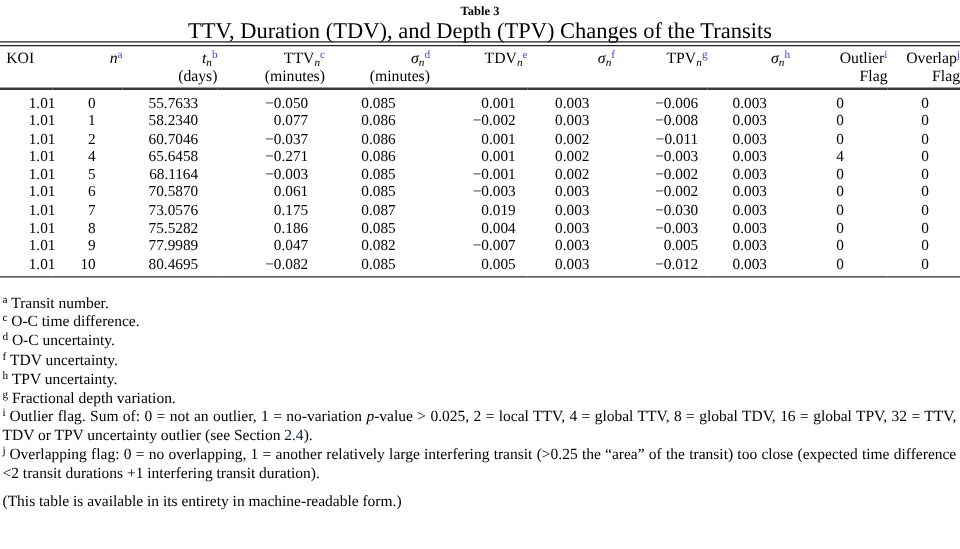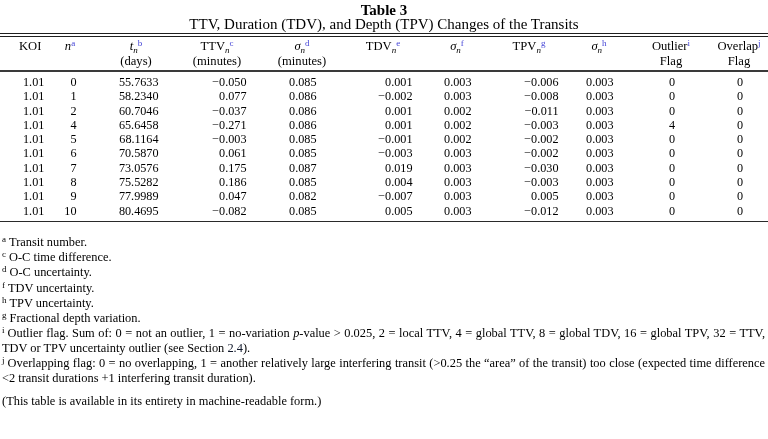--- a/index.html
+++ b/index.html
@@ -5,45 +5,45 @@
   html, body {
     margin: 0; padding: 0;
     width: 768px; height: 439px;
     background: #ffffff;
     overflow: hidden;
     font-family: "Liberation Serif", serif;
     color: #000;
   }
   .page { width: 768px; }
   .caption { text-align: center; padding-top: 3px; }
-  .caption-title { font-weight: bold; font-size: 15px; line-height: 14px; }
-  .caption-sub { font-size: 15px; line-height: 14px; }
+  .caption-title { font-weight: bold; font-size: 10px; line-height: 14px; }
+  .caption-sub { font-size: 18px; line-height: 14px; }
 
   .rule-double {
     height: 2px;
     border-top: 1px solid #1f1f1f;
     border-bottom: 1px solid #1f1f1f;
     margin-top: 2px;
   }
 
   table.transits {
     border-collapse: collapse;
     table-layout: fixed;
     width: 768px;
   }
   table.transits thead th {
     font-weight: normal;
     font-size: 12.6px;
     line-height: 13.5px;
-    text-align: center;
+    text-align: right;
     vertical-align: top;
     padding: 3px 0 2px 0;
     border-bottom: 2px solid #3a3a3a;
   }
-  table.transits thead th.col-left { text-align: left; padding-left: 19px; }
+  table.transits thead th.col-left { text-align: left; padding-left: 5px; }
   table.transits tbody { border-bottom: 1px solid #2a2a2a; }
   table.transits td {
     font-size: 12.2px;
     line-height: 14.3px;
     text-align: center;
     padding: 0;
     white-space: nowrap;
   }
   table.transits tbody tr:first-child td { padding-top: 3px; }
   table.transits tbody tr:last-child td { padding-bottom: 3px; }

